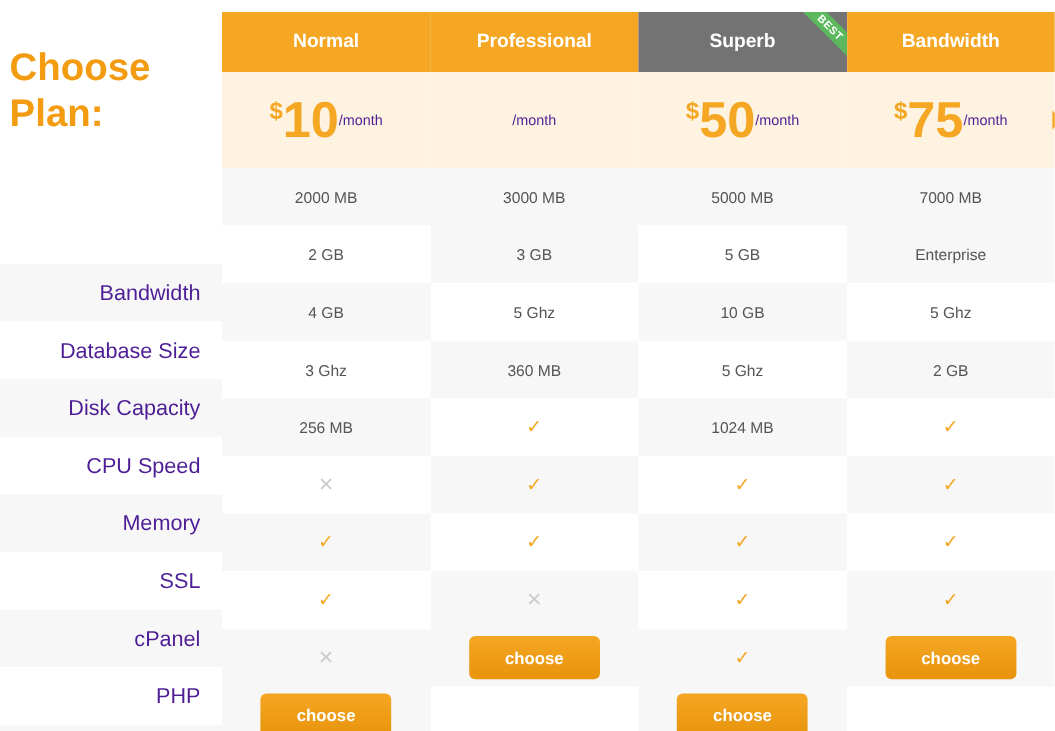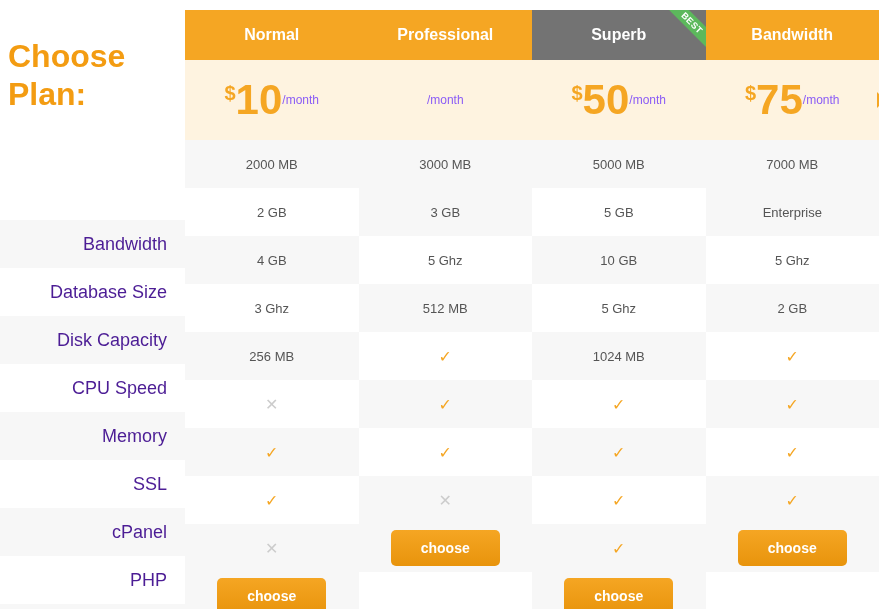--- a/index.html
+++ b/index.html
@@ -98,21 +98,21 @@
       line-height: 1;
     }
 
     .price-dollar {
       font-size: 20px;
       vertical-align: top;
       line-height: 1.4;
     }
 
     .price-month {
-      color: #8b5cf6;
+      color: #4c1d95;
       font-size: 12px;
       margin-top: 0;
     }
 
     .cell {
       height: 48px;
       display: flex;
       align-items: center;
       justify-content: center;
       font-size: 13px;
@@ -219,21 +219,21 @@
         <span>Professional</span>
       </div>
       <div class="price-box-wrapper">
         <div class="price-box">
           <div class="price-month">/month</div>
         </div>
       </div>
       <div class="cell row-stripe-light">3000 MB</div>
       <div class="cell row-stripe-light">3 GB</div>
       <div class="cell row-stripe-white">5 Ghz</div>
-      <div class="cell row-stripe-light">512 MB</div>
+      <div class="cell row-stripe-light">360 MB</div>
       <div class="cell row-stripe-white">
           <span class="check-icon">✓</span>
         </div>
       <div class="cell row-stripe-light">
           <span class="check-icon">✓</span>
         </div>
       <div class="cell row-stripe-white">
           <span class="check-icon">✓</span>
         </div>
       <div class="cell row-stripe-light">

